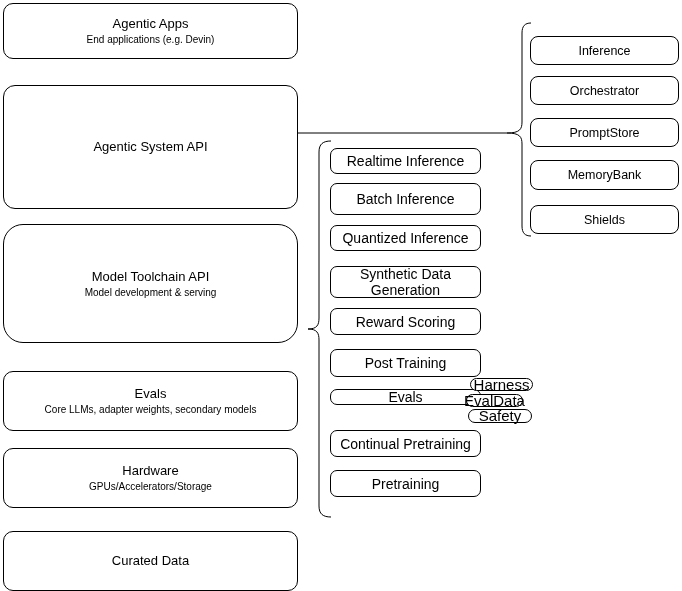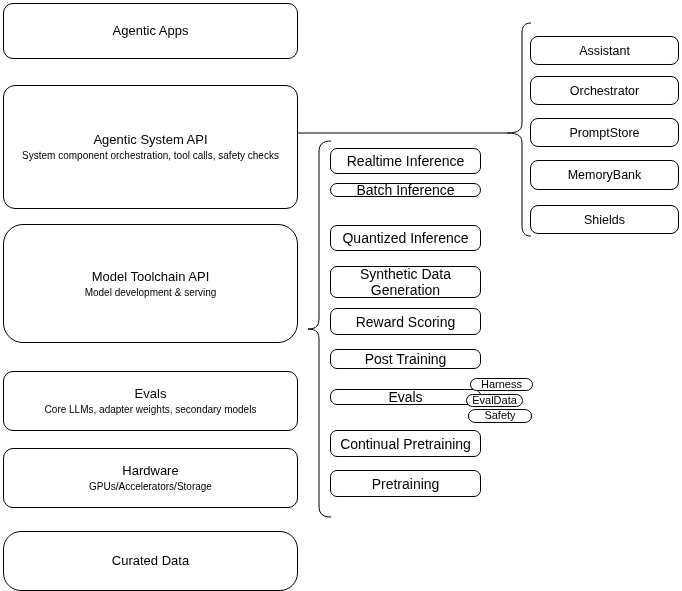--- a/index.html
+++ b/index.html
@@ -12,82 +12,82 @@
     display:flex;flex-direction:column;align-items:center;justify-content:center;
     text-align:center;z-index:2;
   }
   .lbox{left:3px;width:295px;}
   .ltitle{font-size:13px;line-height:16px;}
   .lsub{font-size:10px;line-height:13px;margin-top:1px;}
   .mbox{left:330px;width:151px;border-radius:7px;font-size:14px;}
   .rbox{left:530px;width:149px;border-radius:8px;font-size:12.5px;}
   .pill{
     position:absolute;box-sizing:border-box;background:#ffffff;border:1px solid #000000;
-    border-radius:999px;display:flex;align-items:flex-start;justify-content:center;
-    font-size:11px;line-height:10px;z-index:3;
+    border-radius:999px;display:flex;align-items:center;justify-content:center;
+    font-size:15px;line-height:10px;z-index:3;
   }
   #wires{position:absolute;left:0;top:0;z-index:1;}
 </style>
 </head>
 <body>
 
 <div id="canvas">
 
   <svg id="wires" width="682" height="591" viewBox="0 0 682 591">
     <path d="M 298 133 L 507 133" stroke="#000000" stroke-width="1" fill="none"></path>
     <path d="M 331 141 C 323 141 319 144 319 152 L 319 318 C 319 325 317 329 308 329
              C 317 329 319 333 319 340 L 319 506 C 319 514 323 517 331 517" stroke="#000000" stroke-width="1" fill="none"></path>
     <path d="M 531 23 C 525 23 522 26 522 33 L 522 122 C 522 129 520 133 507 133
              C 520 133 522 137 522 144 L 522 226 C 522 233 525 236 531 236" stroke="#000000" stroke-width="1" fill="none"></path>
   </svg>
 
   <div class="box lbox" style="top:3px;height:56px;border-radius:10px">
     <div class="ltitle">Agentic Apps</div>
+    <div class="lsub">End applications (e.g. Devin)</div>
   </div>
 
   <div class="box lbox" style="top:85px;height:124px;border-radius:12px">
     <div class="ltitle">Agentic System API</div>
-    <div class="lsub">System component orchestration, tool calls, safety checks</div>
   </div>
 
   <div class="box lbox" style="top:224px;height:119px;border-radius:20px">
     <div class="ltitle">Model Toolchain API</div>
     <div class="lsub">Model development &amp; serving</div>
   </div>
 
   <div class="box lbox" style="top:371px;height:60px;border-radius:10px">
     <div class="ltitle">Evals</div>
     <div class="lsub">Core LLMs, adapter weights, secondary models</div>
   </div>
 
   <div class="box lbox" style="top:448px;height:60px;border-radius:10px">
     <div class="ltitle">Hardware</div>
     <div class="lsub">GPUs/Accelerators/Storage</div>
   </div>
 
-  <div class="box lbox" style="top:531px;height:60px;border-radius:18px">
+  <div class="box lbox" style="top:531px;height:60px;border-radius:10px">
     <div class="ltitle">Curated Data</div>
   </div>
 
   <div class="box mbox" style="top:148px;height:26px">
     <span>Realtime Inference</span>
   </div>
-  <div class="box mbox" style="top:183px;height:14px">
+  <div class="box mbox" style="top:183px;height:32px">
     <span>Batch Inference</span>
   </div>
   <div class="box mbox" style="top:225px;height:26px">
     <span>Quantized Inference</span>
   </div>
   <div class="box mbox" style="top:266px;height:32px">
     <span>Synthetic Data Generation</span>
   </div>
   <div class="box mbox" style="top:308px;height:27px">
     <span>Reward Scoring</span>
   </div>
-  <div class="box mbox" style="top:349px;height:20px">
+  <div class="box mbox" style="top:349px;height:28px">
     <span>Post Training</span>
   </div>
   <div class="box mbox" style="top:389px;height:16px">
     <span>Evals</span>
   </div>
   <div class="box mbox" style="top:430px;height:27px">
     <span>Continual Pretraining</span>
   </div>
   <div class="box mbox" style="top:470px;height:27px">
     <span>Pretraining</span>
@@ -97,21 +97,21 @@
     <span>Harness</span>
   </div>
   <div class="pill" style="left:466px;top:394px;width:57px;height:13px">
     <span>EvalData</span>
   </div>
   <div class="pill" style="left:468px;top:409px;width:64px;height:14px">
     <span>Safety</span>
   </div>
 
   <div class="box rbox" style="top:36px;height:29px">
-    <span>Assistant</span>
+    <span>Inference</span>
   </div>
   <div class="box rbox" style="top:76px;height:29px">
     <span>Orchestrator</span>
   </div>
   <div class="box rbox" style="top:118px;height:29px">
     <span>PromptStore</span>
   </div>
   <div class="box rbox" style="top:160px;height:30px">
     <span>MemoryBank</span>
   </div>

